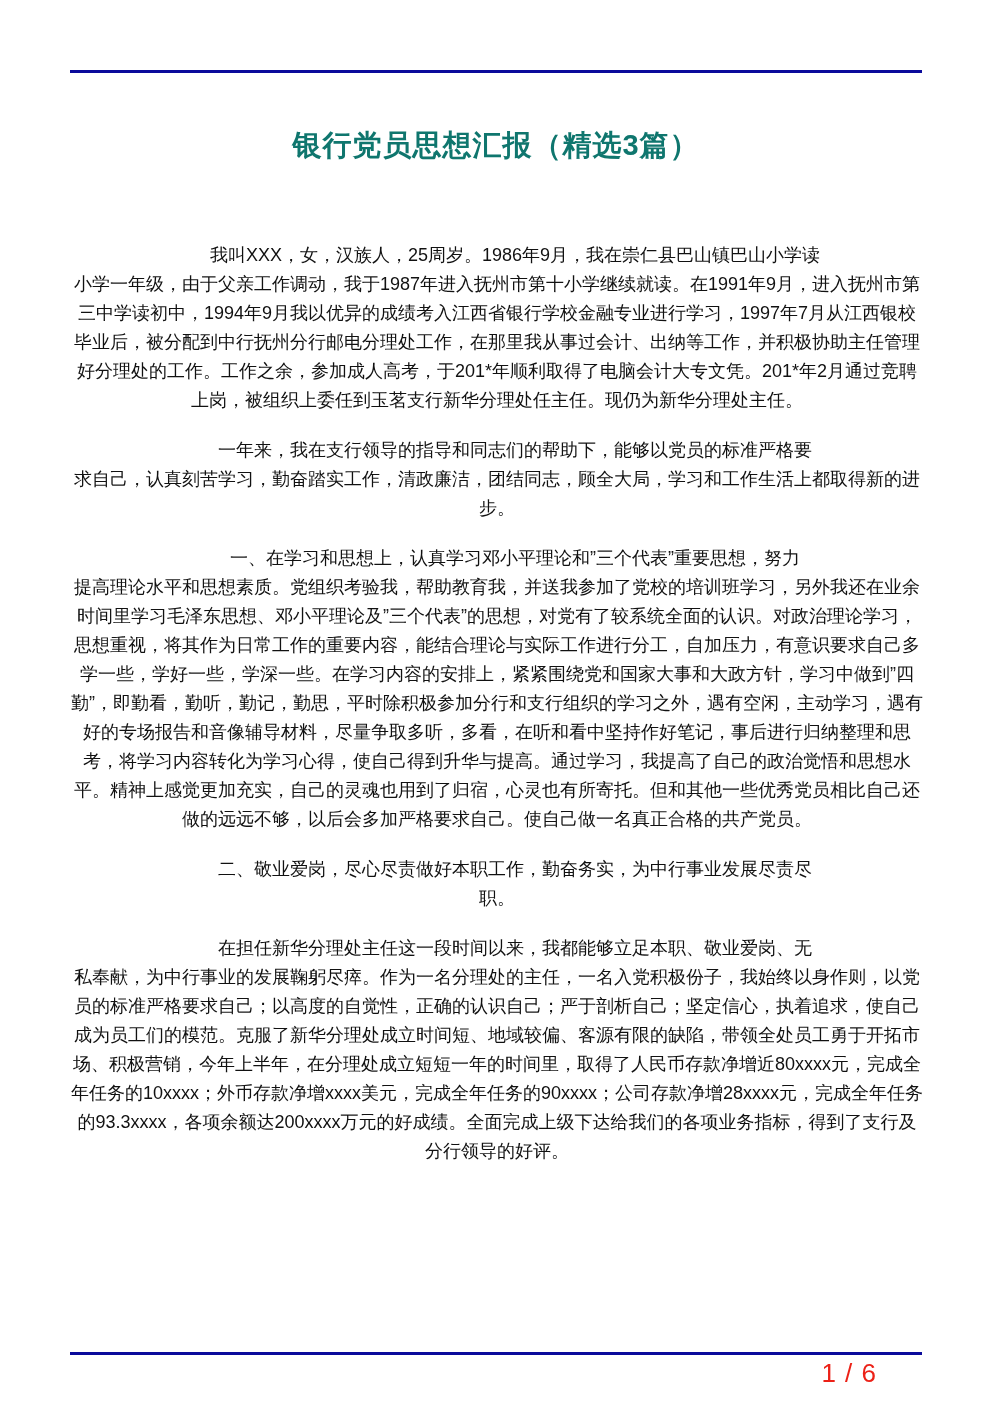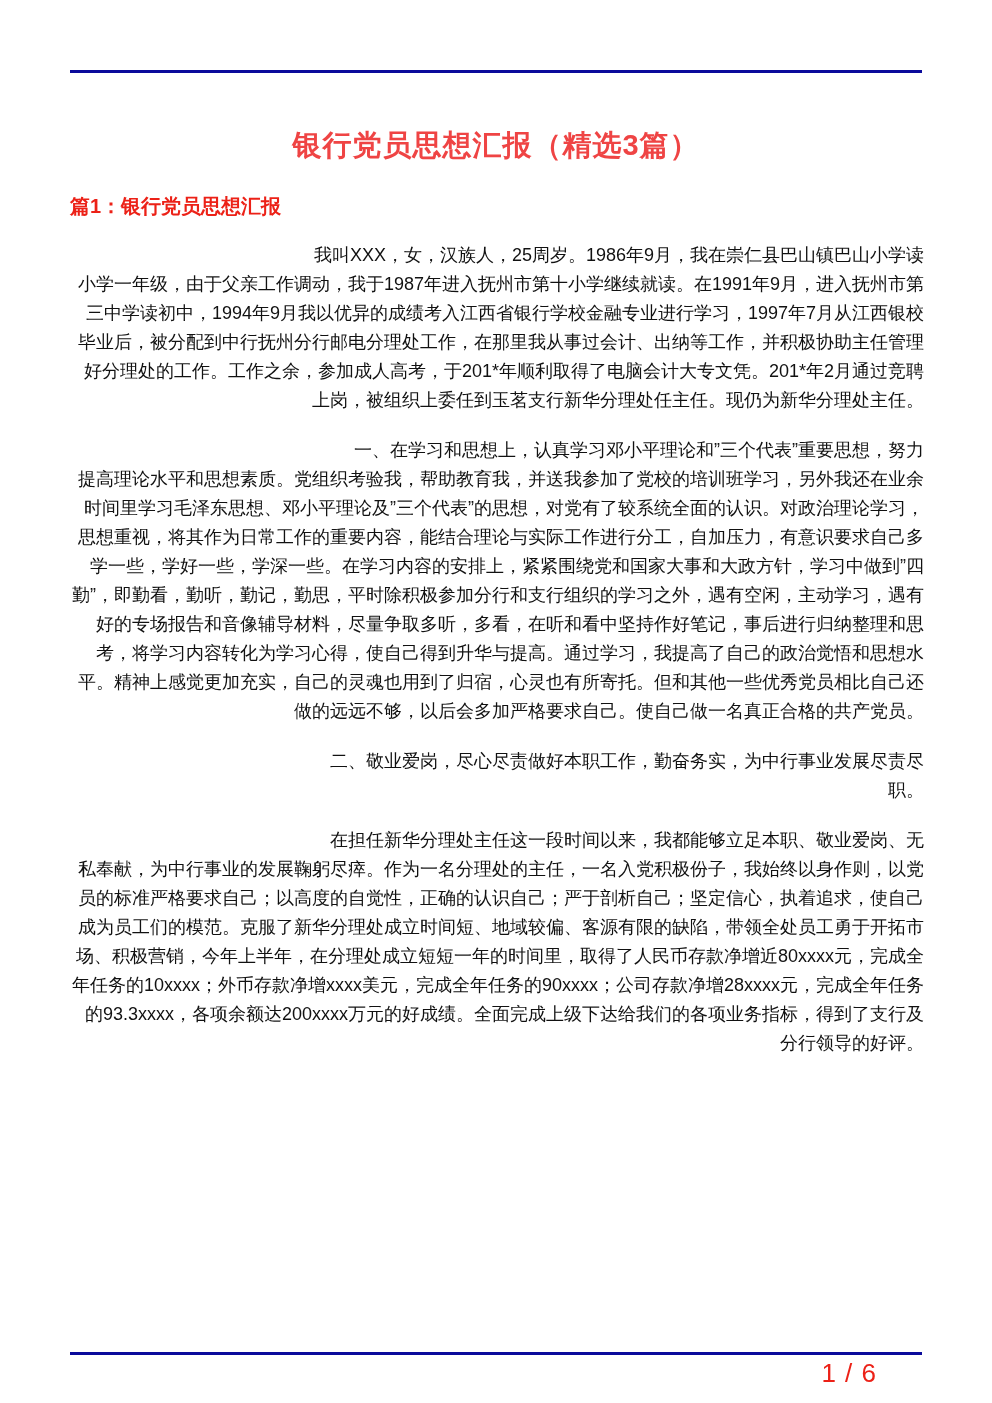--- a/index.html
+++ b/index.html
@@ -31,21 +31,21 @@
   .rule-top { top: 70px; }
   .rule-bottom { top: 1352px; }
   .doc-title {
     position: absolute;
     top: 126px;
     left: 0;
     width: 100%;
     text-align: center;
     font-size: 29px;
     font-weight: bold;
-    color: #ef4444;
+    color: #0f766e;
     letter-spacing: 1px;
   }
   .section-heading {
     position: absolute;
     top: 193px;
     left: 70px;
     font-size: 20px;
     font-weight: bold;
     color: var(--heading_red);
   }
@@ -54,46 +54,47 @@
     top: 241px;
     left: 70px;
     width: 854px;
   }
   .content p {
     font-size: 18px;
     line-height: 29px;
     color: var(--text_color);
     white-space: pre-wrap;
     word-break: break-all;
-    text-align: right;
+    text-align: center;
     margin: 0 0 21px 0;
   }
   .page-number {
     position: absolute;
     top: 1358px;
     right: 115px;
     font-size: 26px;
     color: var(--heading_red);
     letter-spacing: 1px;
   }
 </style>
 </head>
 <body>
 
 <div class="page">
 
   <div class="rule rule-top"></div>
 
   <h1 class="doc-title">银行党员思想汇报（精选3篇）</h1>
 
-  <h2 class="section-heading">篇1：银行党员思想汇报</h2>
 
   <div class="content">
     <p>　　我叫XXX，女，汉族人，25周岁。1986年9月，我在崇仁县巴山镇巴山小学读
 小学一年级，由于父亲工作调动，我于1987年进入抚州市第十小学继续就读。在1991年9月，进入抚州市第三中学读初中，1994年9月我以优异的成绩考入江西省银行学校金融专业进行学习，1997年7月从江西银校毕业后，被分配到中行抚州分行邮电分理处工作，在那里我从事过会计、出纳等工作，并积极协助主任管理好分理处的工作。工作之余，参加成人高考，于201*年顺利取得了电脑会计大专文凭。201*年2月通过竞聘上岗，被组织上委任到玉茗支行新华分理处任主任。现仍为新华分理处主任。</p>
+    <p>　　一年来，我在支行领导的指导和同志们的帮助下，能够以党员的标准严格要
+求自己，认真刻苦学习，勤奋踏实工作，清政廉洁，团结同志，顾全大局，学习和工作生活上都取得新的进步。</p>
     <p>　　一、在学习和思想上，认真学习邓小平理论和”三个代表”重要思想，努力
 提高理论水平和思想素质。党组织考验我，帮助教育我，并送我参加了党校的培训班学习，另外我还在业余时间里学习毛泽东思想、邓小平理论及”三个代表”的思想，对党有了较系统全面的认识。对政治理论学习，思想重视，将其作为日常工作的重要内容，能结合理论与实际工作进行分工，自加压力，有意识要求自己多学一些，学好一些，学深一些。在学习内容的安排上，紧紧围绕党和国家大事和大政方针，学习中做到”四勤”，即勤看，勤听，勤记，勤思，平时除积极参加分行和支行组织的学习之外，遇有空闲，主动学习，遇有好的专场报告和音像辅导材料，尽量争取多听，多看，在听和看中坚持作好笔记，事后进行归纳整理和思考，将学习内容转化为学习心得，使自己得到升华与提高。通过学习，我提高了自己的政治觉悟和思想水平。精神上感觉更加充实，自己的灵魂也用到了归宿，心灵也有所寄托。但和其他一些优秀党员相比自己还做的远远不够，以后会多加严格要求自己。使自己做一名真正合格的共产党员。</p>
     <p>　　二、敬业爱岗，尽心尽责做好本职工作，勤奋务实，为中行事业发展尽责尽
 职。</p>
     <p>　　在担任新华分理处主任这一段时间以来，我都能够立足本职、敬业爱岗、无
 私奉献，为中行事业的发展鞠躬尽瘁。作为一名分理处的主任，一名入党积极份子，我始终以身作则，以党员的标准严格要求自己；以高度的自觉性，正确的认识自己；严于剖析自己；坚定信心，执着追求，使自己成为员工们的模范。克服了新华分理处成立时间短、地域较偏、客源有限的缺陷，带领全处员工勇于开拓市场、积极营销，今年上半年，在分理处成立短短一年的时间里，取得了人民币存款净增近80xxxx元，完成全年任务的10xxxx；外币存款净增xxxx美元，完成全年任务的90xxxx；公司存款净增28xxxx元，完成全年任务的93.3xxxx，各项余额达200xxxx万元的好成绩。全面完成上级下达给我们的各项业务指标，得到了支行及分行领导的好评。</p>
   </div>
 
   <div class="rule rule-bottom"></div>
 

